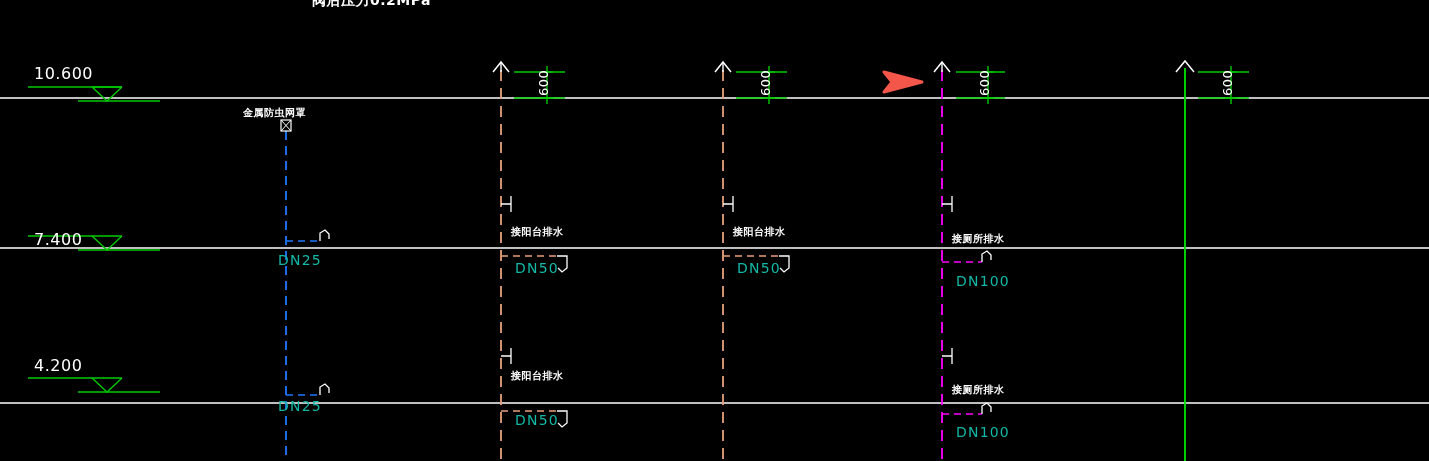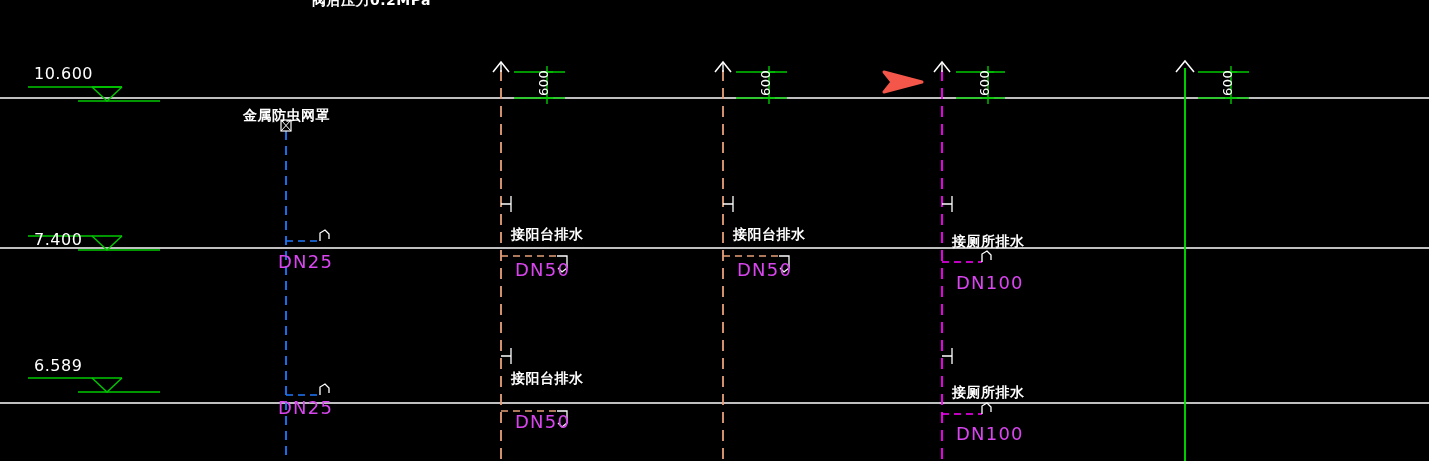--- a/index.html
+++ b/index.html
@@ -21,27 +21,27 @@
     left: 0;
   }
   .lbl {
     position: absolute;
     white-space: nowrap;
     pointer-events: none;
     line-height: 1;
   }
   .lbl-dn {
     font-family: "DejaVu Sans", sans-serif;
-    font-size: 18px;
-    color: #d946ef;
+    font-size: 14px;
+    color: #14b8a6;
     letter-spacing: 1.2px;
   }
   .lbl-cn {
     font-family: "DejaVu Sans", sans-serif;
-    font-size: 14px;
+    font-size: 10px;
     font-weight: bold;
     color: #ffffff;
     letter-spacing: 0.5px;
   }
   .lbl-elev {
     font-family: "DejaVu Sans", sans-serif;
     font-size: 16px;
     color: #ffffff;
     letter-spacing: 0.5px;
   }
@@ -193,21 +193,21 @@
     <g>
       <polygon points="884,72 922,82 884,92 892,82" fill="#f4564a" stroke="#f4564a" stroke-width="3" stroke-linejoin="round"></polygon>
     </g>
 
   </svg>
 
   <div class="lbl lbl-top" style="left:312px; top:-7px;">阀后压力0.2MPa</div>
 
   <div class="lbl lbl-elev" style="left:34px; top:66px;">10.600</div>
   <div class="lbl lbl-elev" style="left:34px; top:232px;">7.400</div>
-  <div class="lbl lbl-elev" style="left:34px; top:358px;">6.589</div>
+  <div class="lbl lbl-elev" style="left:34px; top:358px;">4.200</div>
 
   <div class="lbl lbl-dim" style="left:537px; top:96px;">600</div>
   <div class="lbl lbl-dim" style="left:759px; top:96px;">600</div>
   <div class="lbl lbl-dim" style="left:978px; top:96px;">600</div>
   <div class="lbl lbl-dim" style="left:1221px; top:96px;">600</div>
 
   <div class="lbl lbl-cn" style="left:243px; top:108px;">金属防虫网罩</div>
 
   <div class="lbl lbl-dn" style="left:278px; top:253px;">DN25</div>
   <div class="lbl lbl-dn" style="left:278px; top:399px;">DN25</div>

